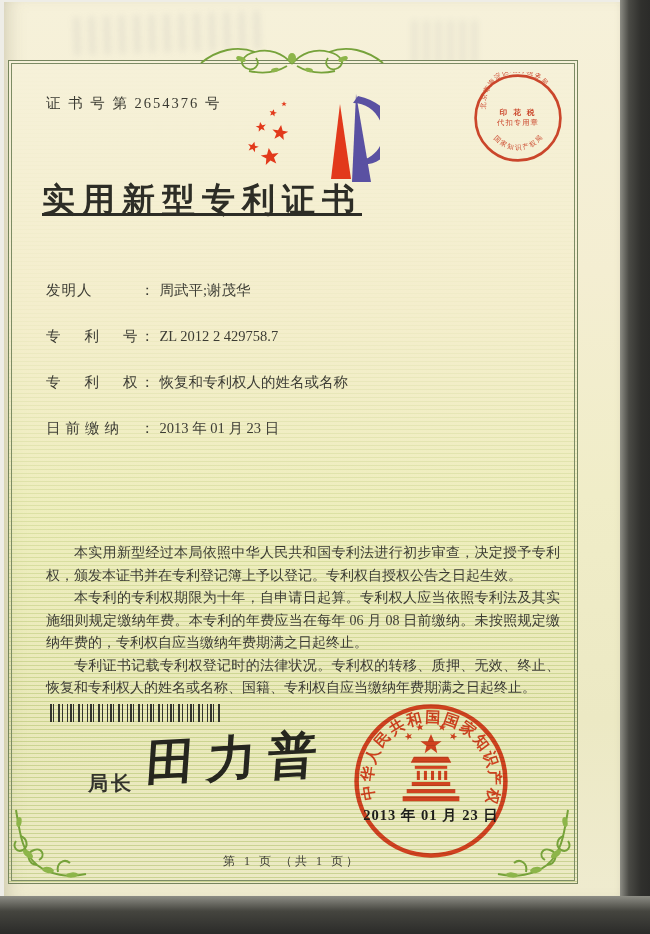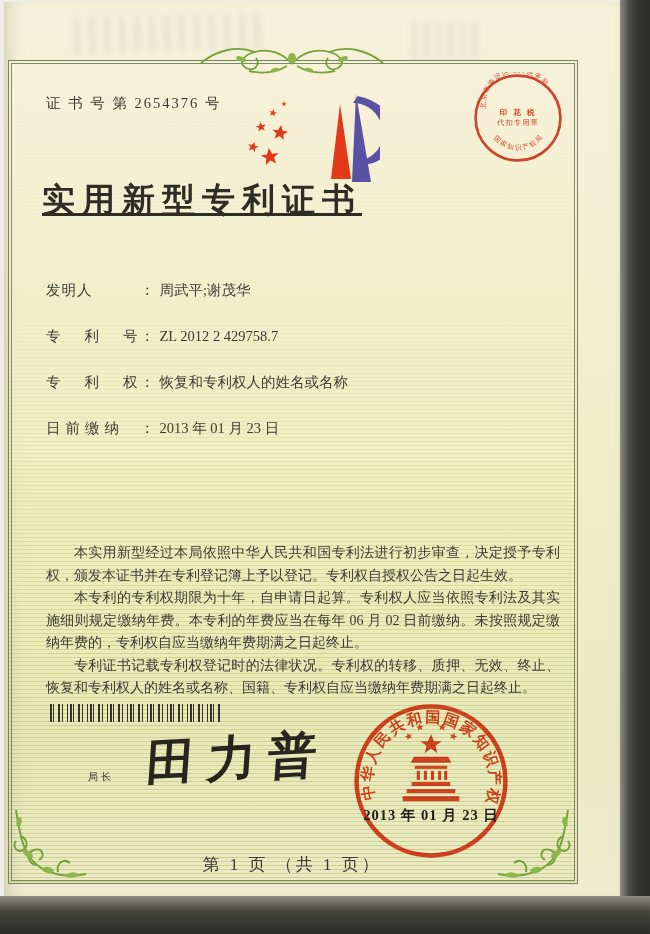--- a/index.html
+++ b/index.html
@@ -40,30 +40,30 @@
   .row:nth-child(3) .lab{letter-spacing:24px;}
   .row:nth-child(4) .lab{letter-spacing:5px;}
   .row:nth-child(5) .lab{letter-spacing:12px;margin-top:12px;}
   .row:nth-child(6) .lab{letter-spacing:5px;}
   .colon{margin-right:5px;}
   .paras{position:absolute;left:42px;top:540px;width:514px;color:#3c3c34;}
   .paras p{margin:0;font-size:14px;line-height:22.5px;text-indent:2em;text-align:justify;}
   
   .barcode{position:absolute;left:46px;top:702px;width:172px;height:18px;opacity:.88;
     background:repeating-linear-gradient(90deg,#1d1d1d 0 2px,transparent 2px 3px,#1d1d1d 3px 4px,transparent 4px 8px,#1d1d1d 8px 10px,transparent 10px 12px,#1d1d1d 12px 13px,transparent 13px 17px,#1d1d1d 17px 18px,transparent 18px 20px);}
-  .sig-title{position:absolute;left:84px;top:768px;font-size:10px;letter-spacing:3px;color:#33332c;}
+  .sig-title{position:absolute;left:84px;top:768px;font-size:20px;letter-spacing:3px;color:#33332c;font-weight:bold;}
   .sig-name{position:absolute;left:142px;top:724px;font-size:49px;font-weight:600;color:#26261f;
     letter-spacing:12px;transform:rotate(-3deg) skewX(-7deg);}
   
   .tax-stamp{position:absolute;left:468px;top:70px;mix-blend-mode:multiply;opacity:.92;}
   .office-seal{position:absolute;left:346px;top:698px;mix-blend-mode:multiply;opacity:.93;}
   .seal-date{position:absolute;left:342px;top:804px;width:170px;text-align:center;
     font-size:14.5px;font-weight:700;letter-spacing:1px;color:#1d1d1a;}
   .footer{position:absolute;left:38px;top:851px;width:500px;text-align:center;
-    font-size:17px;letter-spacing:3px;color:#3c3c34;}
+    font-size:12px;letter-spacing:3px;color:#3c3c34;}
   
   .logo{position:absolute;left:236px;top:80px;}
   .orn-top{position:absolute;left:193px;top:42px;}
   .orn-bl{position:absolute;left:6px;top:806px;}
   .orn-br{position:absolute;left:492px;top:806px;}
   
   .ghost{position:absolute;filter:blur(3px);pointer-events:none;}
   .g1{left:70px;top:12px;width:190px;height:38px;opacity:.5;transform:rotate(-2deg);
     background:repeating-linear-gradient(90deg,rgba(130,130,138,.25) 0 6px,transparent 6px 15px);}
   .g2{left:408px;top:18px;width:70px;height:44px;opacity:.45;
@@ -151,21 +151,21 @@
       <div class="row">
         <span class="lab">专利权人</span><span class="colon">：</span><span class="val">恢复和专利权人的姓名或名称</span>
       </div>
       <div class="row">
         <span class="lab">日前缴纳</span><span class="colon">：</span><span class="val">2013 年 01 月 23 日</span>
       </div>
     </div>
 
     <div class="paras">
       <p>本实用新型经过本局依照中华人民共和国专利法进行初步审查，决定授予专利权，颁发本证书并在专利登记簿上予以登记。专利权自授权公告之日起生效。</p>
-      <p>本专利的专利权期限为十年，自申请日起算。专利权人应当依照专利法及其实施细则规定缴纳年费。本专利的年费应当在每年 06 月 02 日前缴纳。未按照规定缴纳年费的，专利权自应当缴纳年费期满之日起终止。</p>
+      <p>本专利的专利权期限为十年，自申请日起算。专利权人应当依照专利法及其实施细则规定缴纳年费。本专利的年费应当在每年 06 月 08 日前缴纳。未按照规定缴纳年费的，专利权自应当缴纳年费期满之日起终止。</p>
       <p>专利证书记载专利权登记时的法律状况。专利权的转移、质押、无效、终止、恢复和专利权人的姓名或名称、国籍、专利权自应当缴纳年费期满之日起终止。</p>
     </div>
 
     <div class="barcode"></div>
 
     <div class="sig-title">局长</div>
     <div class="sig-name">田力普</div>
 
     <svg class="office-seal" width="162" height="162" viewBox="0 0 160 160">
       <defs>

